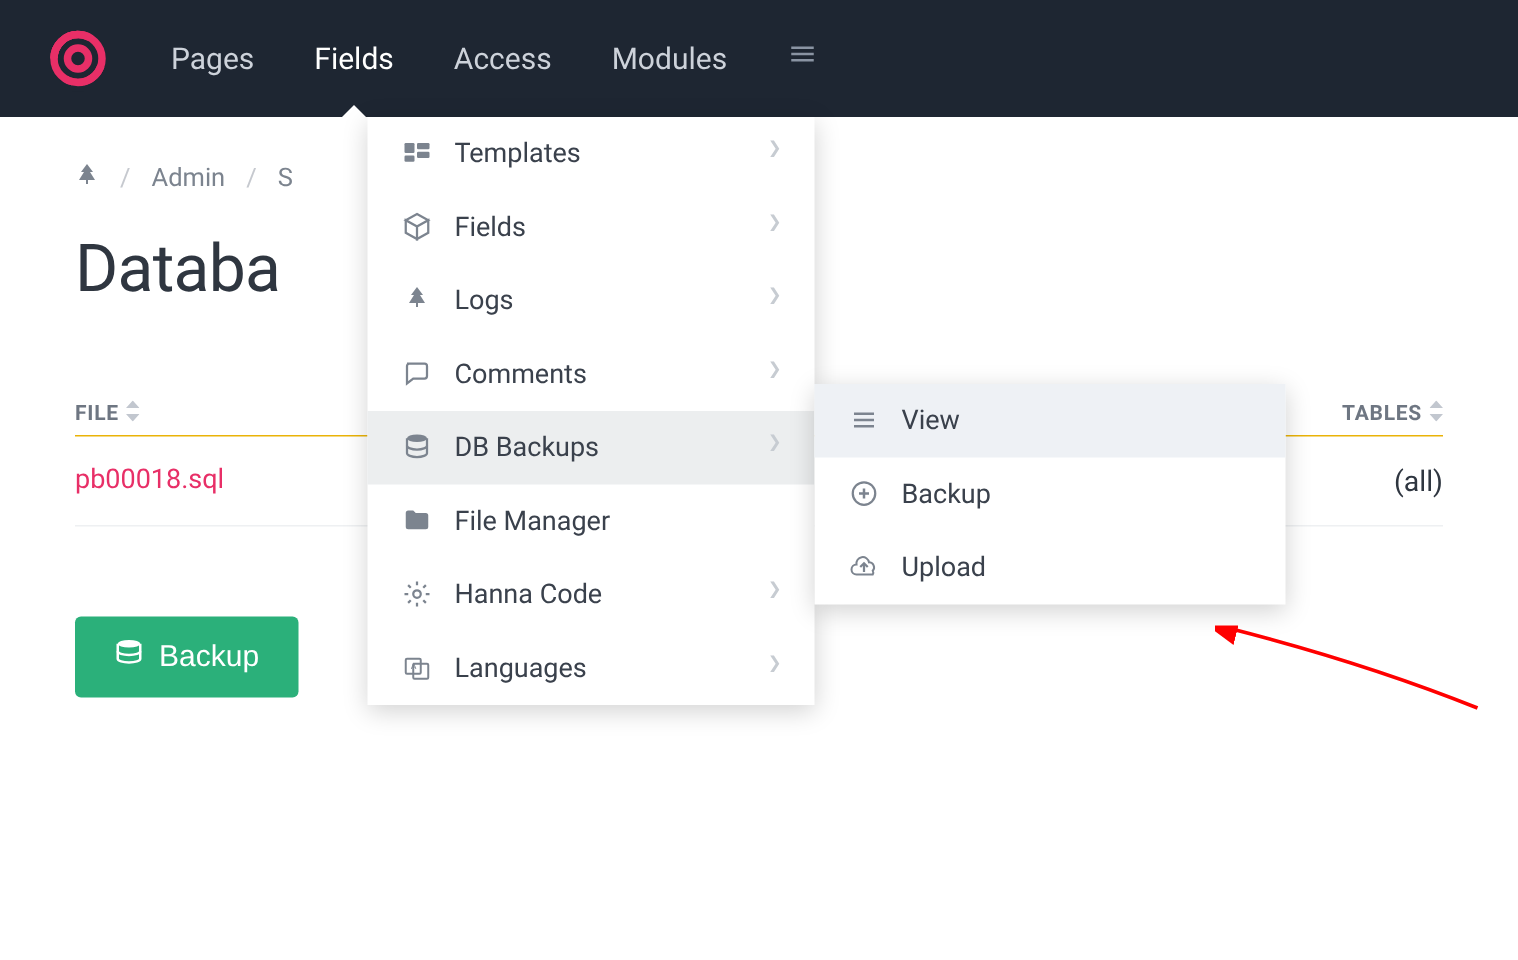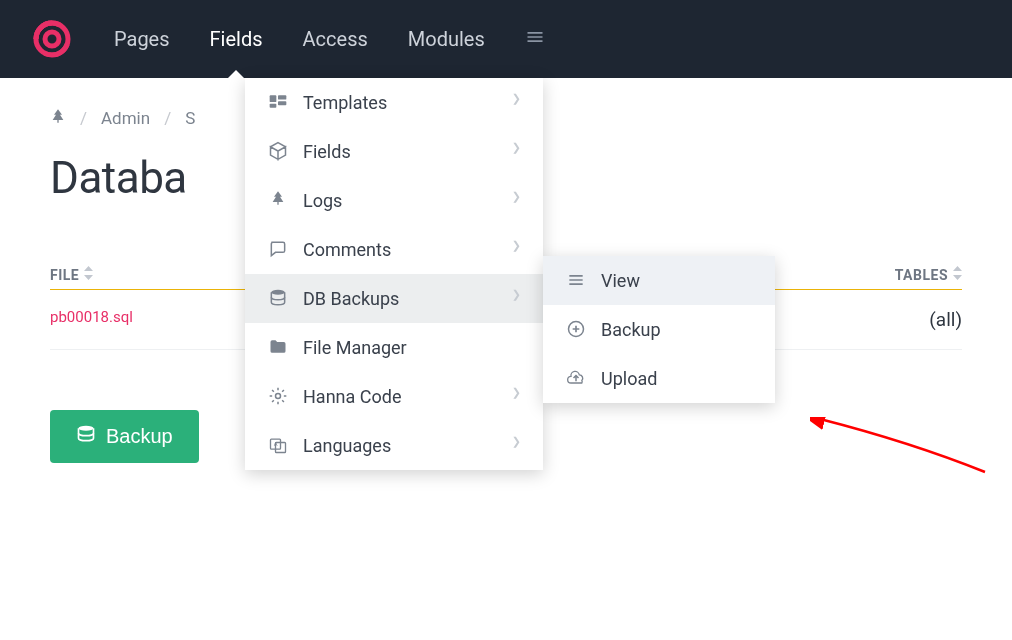--- a/index.html
+++ b/index.html
@@ -43,21 +43,21 @@
     .breadcrumb .sep { color: #c6c9cf; }
     .tree-icon { color: #7c848f; font-size: 17px; }
 
     .page-title { font-size: 44px; font-weight: 400; color: #2f3640; letter-spacing: -0.5px; }
 
     .table-wrap { margin-top: 56px; }
     .table-head { display: flex; justify-content: space-between; font-size: 14px; font-weight: 700; color: #6e7682; letter-spacing: 0.5px; padding: 6px 0; border-bottom: 1px solid #eab308; }
     .th { display: flex; align-items: center; gap: 5px; }
     .sort-icon { color: #c2c7cf; font-size: 12px; }
     .table-row { display: flex; justify-content: space-between; padding: 18px 0; border-bottom: 1px solid #eef0f2; }
-    .file-link { color: #e82f67; font-size: 15px; cursor: pointer; }
+    .file-link { color: #e82f67; font-size: 18px; cursor: pointer; }
     .row-right { color: #2f3640; font-size: 19px; }
 
     .backup-btn {
       margin-top: 60px;
       background: #2bb07a;
       color: #fff;
       border: none;
       padding: 14px 26px;
       font-size: 20px;
       border-radius: 4px;
@@ -88,21 +88,21 @@
       position: relative;
     }
     .dropdown-item .di-icon { width: 22px; color: #7c848f; display: inline-flex; align-items: center; justify-content: center; }
     .dropdown-item .chev { margin-left: auto; color: #c7ccd2; font-size: 11px; }
     .dropdown-item.highlight { background: #eceeef; }
 
     .submenu {
       position: absolute;
       left: 100%;
       top: -18px;
-      width: 232px;
+      width: 314px;
       background: #fff;
       box-shadow: 0 4px 16px rgba(0,0,0,0.18);
       z-index: 11;
     }
     .submenu .dropdown-item.highlight { background: #eef1f5; }
 
     .arrow {
       position: absolute;
       top: 417px;
       left: 810px;

